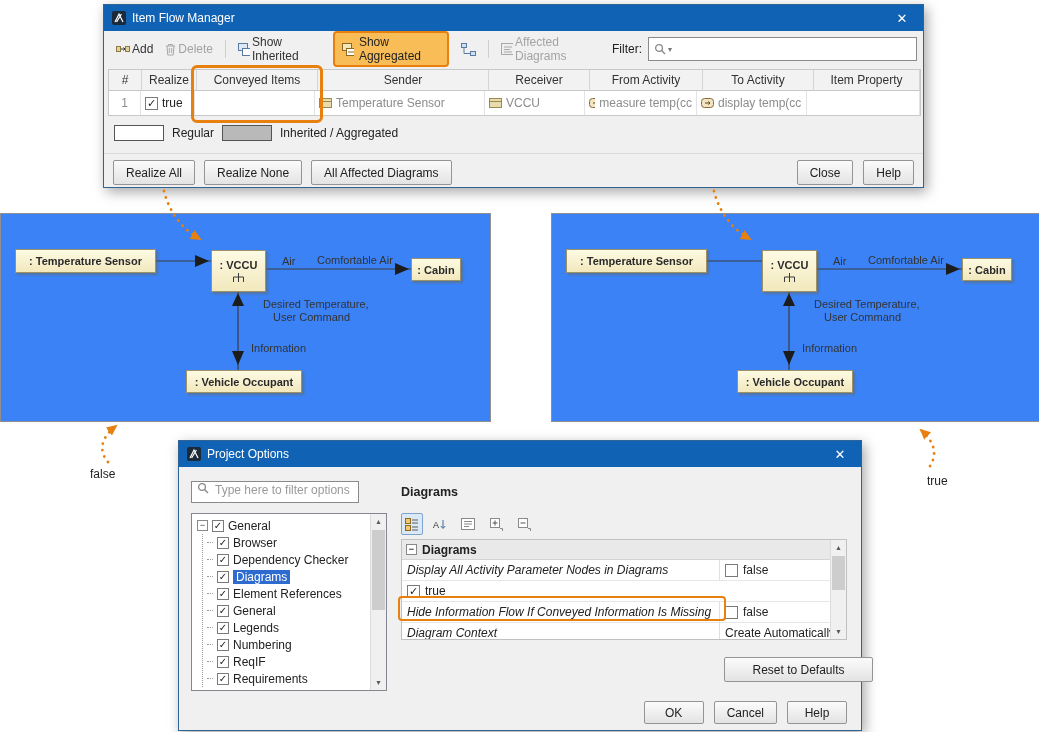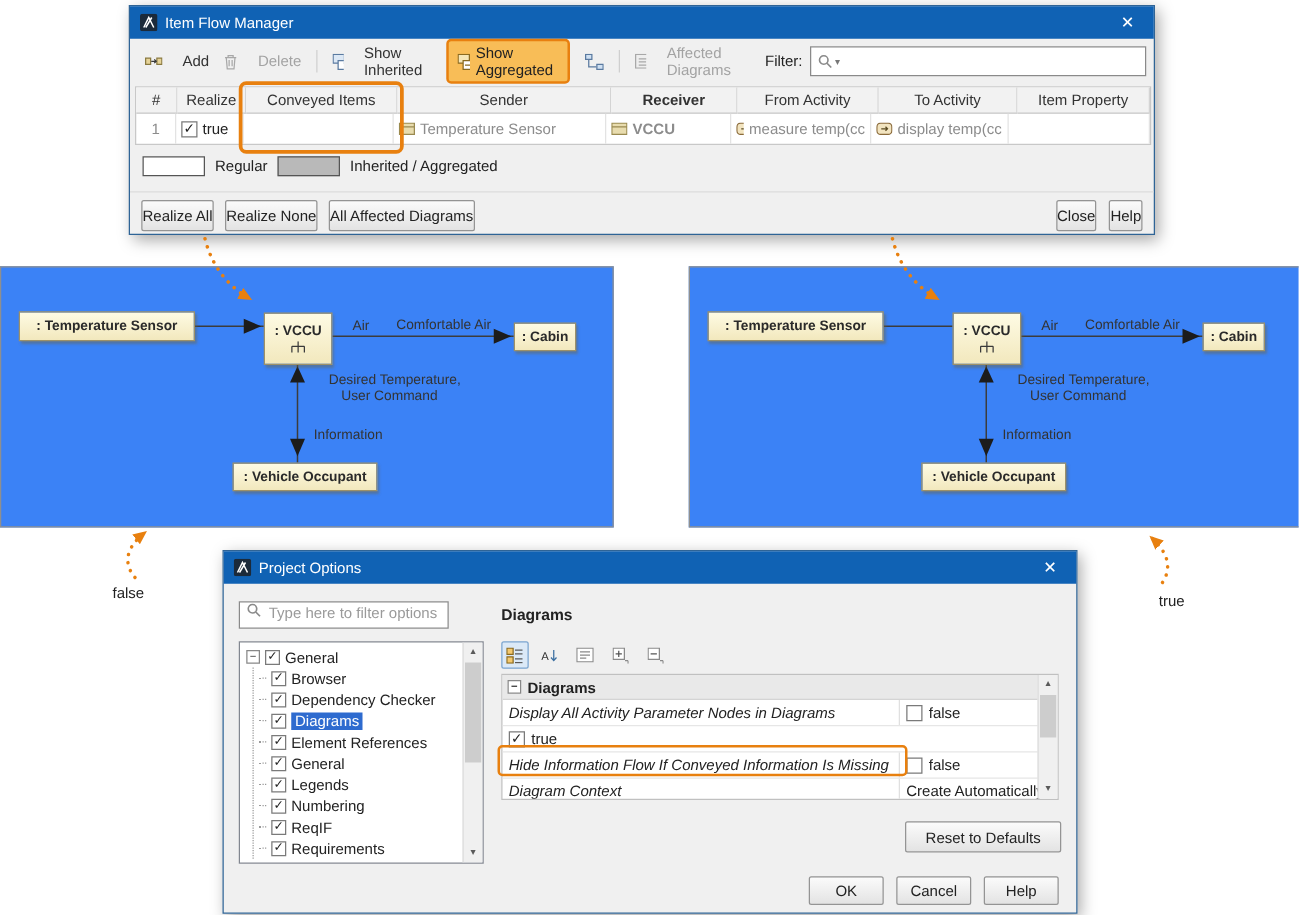--- a/index.html
+++ b/index.html
@@ -4,42 +4,42 @@
 <style>
   html,body{margin:0;padding:0;background:#fff;}
   .page{position:relative;width:1039px;height:732px;overflow:hidden;background:#fff;
         font-family:"Liberation Sans","DejaVu Sans",sans-serif;font-size:12px;color:#222;}
 
   
   .dialog{position:absolute;background:#f0f0f0;border:1px solid #2f6496;box-shadow:3px 4px 12px rgba(0,0,0,.35);}
   .titlebar{height:26px;background:#1062b4;color:#fff;display:flex;align-items:center;padding-left:8px;}
   .titlebar .title{margin-left:6px;font-size:12px;}
   .close-btn{margin-left:auto;width:42px;height:26px;display:flex;align-items:center;justify-content:center;font-size:13px;color:#fff;cursor:default;}
-  .btn{height:23px;display:inline-flex;align-items:center;justify-content:center;padding:0 0;
+  .btn{height:23px;display:inline-flex;align-items:center;justify-content:center;padding:0 12px;
        background:linear-gradient(#fbfbfb,#e3e3e3);border:1px solid #949494;border-radius:2px;font-size:12px;color:#222;}
 
   
   #ifm{left:103px;top:4px;width:819px;height:182px;}
   .ifm-toolbar{position:absolute;left:0;top:26px;right:0;height:36px;display:flex;align-items:center;padding-left:12px;gap:12px;}
-  .tbtn{display:inline-flex;align-items:center;gap:16px;color:#333;}
+  .tbtn{display:inline-flex;align-items:center;gap:2px;color:#333;}
   .tbtn.disabled{color:#a3a3a3;}
   .tsep{width:1px;height:18px;background:#cfcfcf;}
   .agg-hl{display:inline-flex;align-items:center;gap:5px;padding:2px 7px;background:#f8bd57;border:2px solid #e8800f;border-radius:4px;color:#222;}
   .filter-group{margin-left:auto;display:flex;align-items:center;gap:6px;margin-right:6px;}
   .search-box{width:262px;height:22px;background:#fff;border:1px solid #8a8a8a;display:flex;align-items:center;padding-left:5px;gap:2px;color:#8a8a8a;}
   .tiny-dd{font-size:8px;color:#777;}
 
   .ifm-table{position:absolute;left:4px;top:64px;width:811px;background:#fff;border:1px solid #c8c8c8;}
   .trow{display:flex;}
   .th{height:20px;background:#f2f2f2;border-right:1px solid #d4d4d4;border-bottom:1px solid #c8c8c8;
       display:flex;align-items:center;justify-content:center;color:#333;overflow:hidden;white-space:nowrap;}
   .td{height:24px;border-right:1px solid #e3e3e3;display:flex;align-items:center;padding:0 4px;gap:4px;
       overflow:hidden;white-space:nowrap;box-sizing:border-box;}
   .c0{width:32px;flex:none;}.c1{width:54px;flex:none;text-align:right;}.c2{width:120px;flex:none;}.c3{width:170px;flex:none;}
-  .c4{width:100px;flex:none;font-weight:bold;}.c5{width:112px;flex:none;}.c6{width:110px;flex:none;}.c7{flex:1;}
+  .c4{width:100px;flex:none;}.c5{width:112px;flex:none;}.c6{width:110px;flex:none;}.c7{flex:1;}
   .gtxt{color:#8c8c8c;}
   .cb{width:13px;height:13px;background:#fff;border:1px solid #7a7a7a;display:inline-flex;align-items:center;justify-content:center;
       font-size:11px;line-height:1;color:#222;flex:none;box-sizing:border-box;}
   .cb i{font-style:normal;}
   .legend{position:absolute;left:10px;top:120px;display:flex;align-items:center;gap:8px;}
   .swatch{width:48px;height:14px;border:1px solid #555;background:#fff;flex:none;}
   .swatch.gray{background:#b9b9b9;}
   .ifm-buttons{position:absolute;left:0;right:0;top:148px;border-top:1px solid #dcdcdc;padding-top:6px;}
   .left-btns{position:absolute;left:9px;top:6px;display:flex;gap:9px;}
   .right-btns{position:absolute;right:9px;top:6px;display:flex;gap:10px;}

